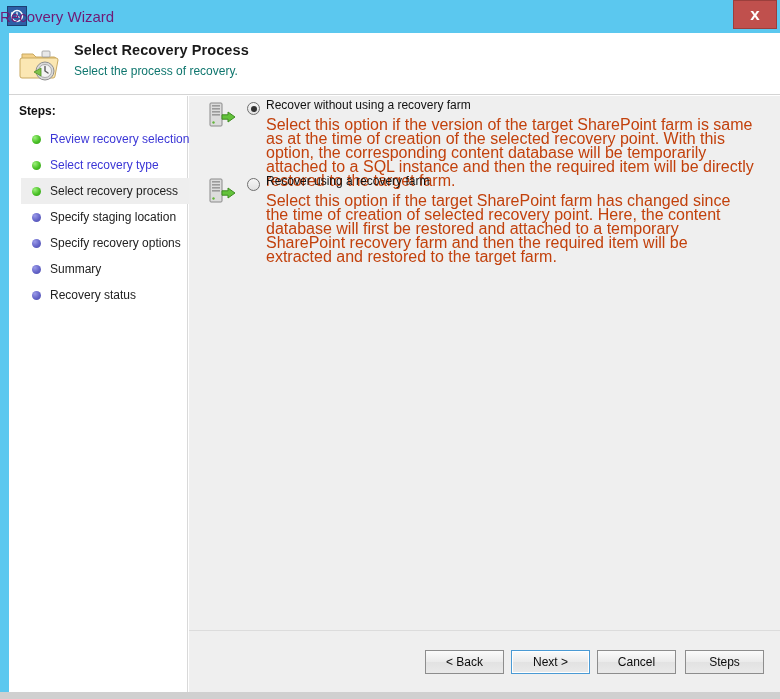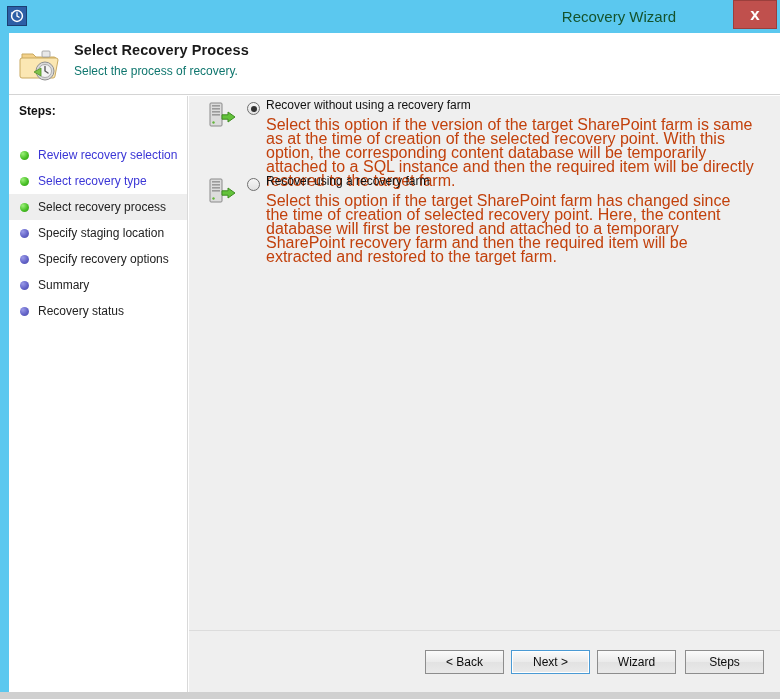--- a/index.html
+++ b/index.html
@@ -44,23 +44,23 @@
     display: flex;
     align-items: center;
     justify-content: center;
   }
   .titlebar-title {
     position: absolute;
     left: 0; top: 0;
     width: 676px;
     height: 33px;
     line-height: 33px;
-    text-align: right;
+    text-align: left;
     font-size: 15px;
-    color: #14532d;
+    color: #701a75;
     font-family: "Liberation Sans", sans-serif;
   }
   .titlebar-close {
     position: absolute;
     right: 3px; top: 0px;
     width: 44px;
     height: 29px;
     background: #c0504d;
     border: 1px solid #9b3f3c;
     box-sizing: border-box;
@@ -139,24 +139,23 @@
   .steps-label {
     position: absolute;
     left: 10px;
     top: 8px;
     font-size: 12px;
     font-weight: bold;
     color: #111111;
   }
   .steps-list {
     position: absolute;
-    left: 0;
+    left: 12px;
     top: 30px;
     width: 178px;
-    margin-top: 16px;
   }
   .step-row {
     position: relative;
     height: 26px;
     display: flex;
     align-items: center;
     padding-left: 11px;
     box-sizing: border-box;
   }
   .step-row.current {
@@ -420,21 +419,21 @@
             <span class="opt-label">Recover using a recovery farm</span>
             <div class="opt-desc">Select this option if the target SharePoint farm has changed since the time of creation of selected recovery point. Here, the content database will first be restored and attached to a temporary SharePoint recovery farm and then the required item will be extracted and restored to the target farm.</div>
           </div>
 
         </div>
       </div>
 
       <div class="buttonbar">
         <div class="btn btn-back">&lt; Back</div>
         <div class="btn btn-next default">Next &gt;</div>
-        <div class="btn btn-cancel">Wizard</div>
+        <div class="btn btn-cancel">Cancel</div>
         <div class="btn btn-help">Steps</div>
       </div>
 
     </div>
   </div>
 
   <div class="bottom-strip"></div>
 </div>
 
 </body></html>

